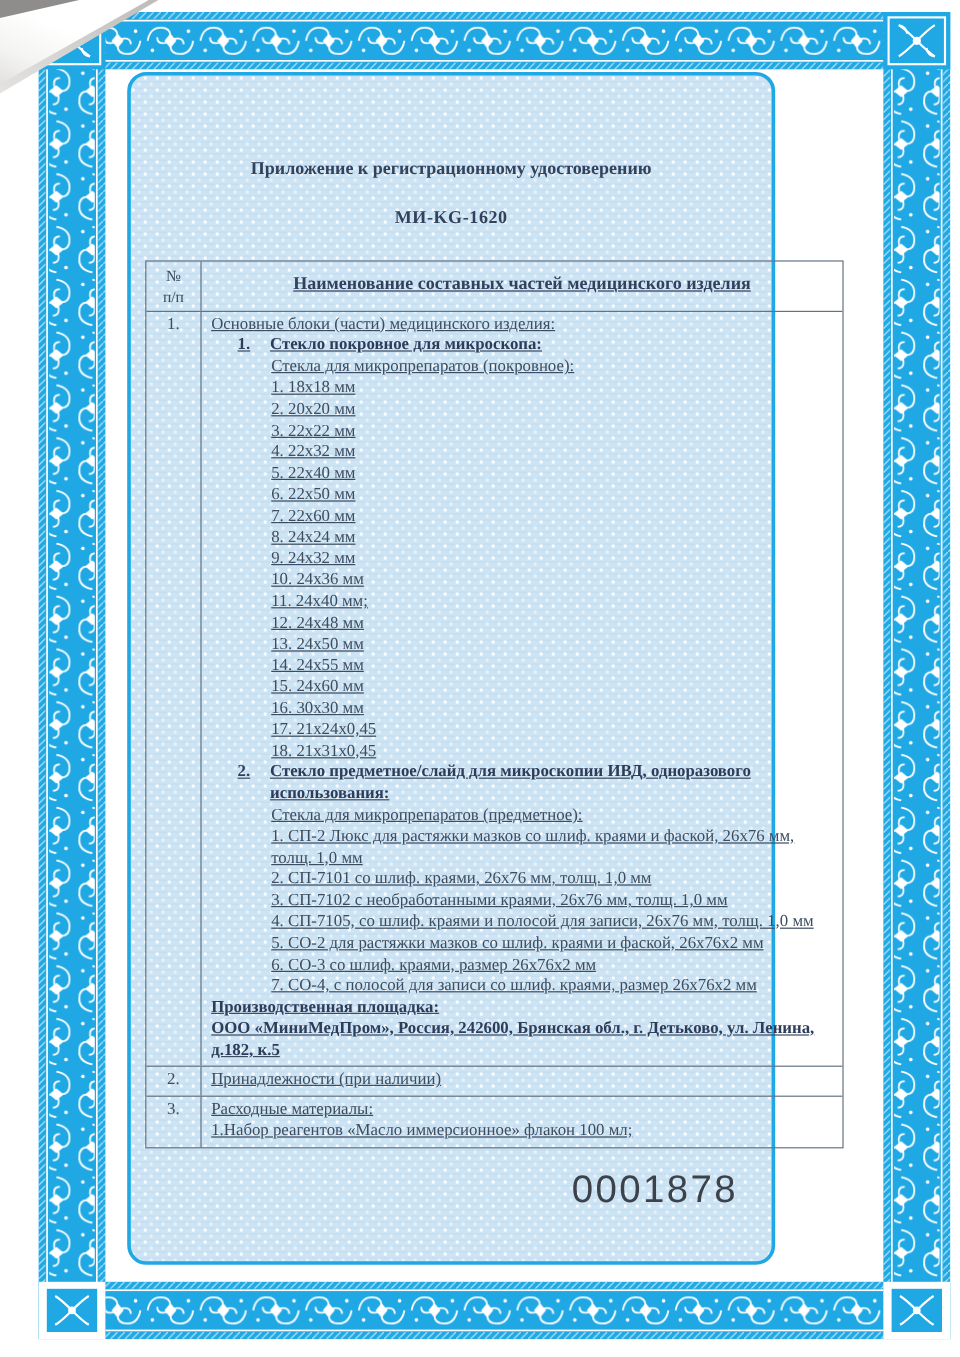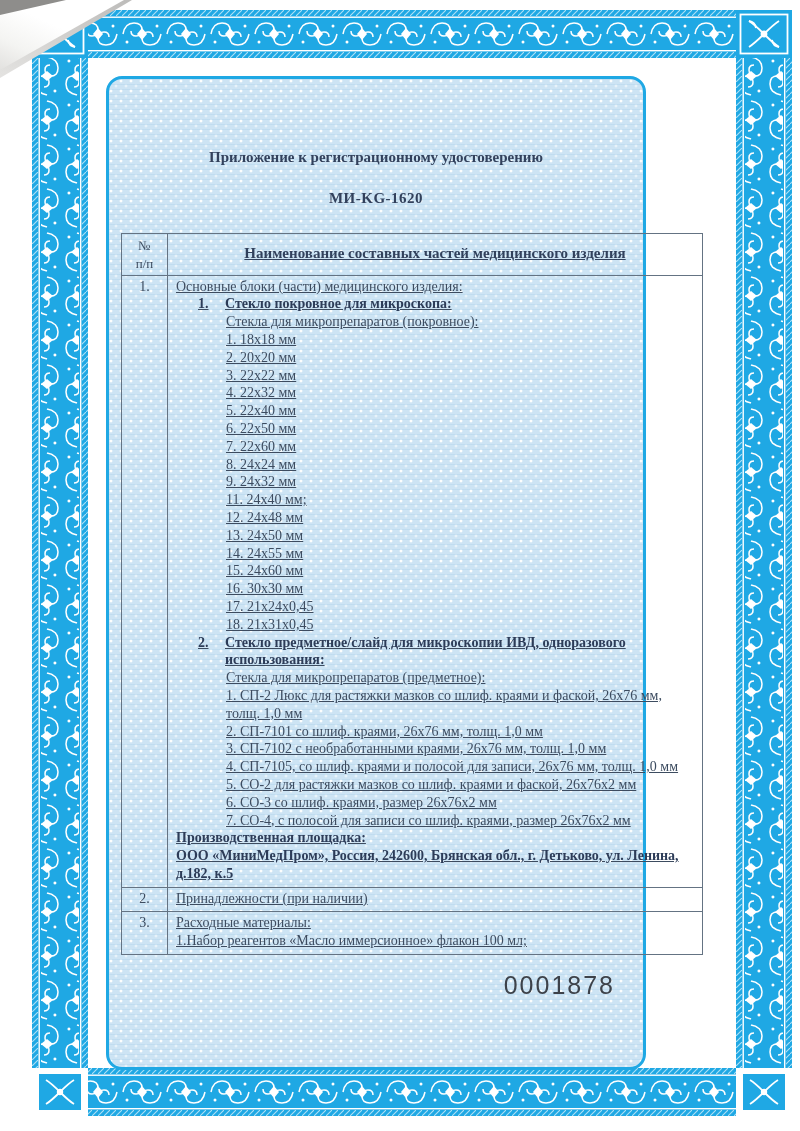--- a/index.html
+++ b/index.html
@@ -14,21 +14,21 @@
   .band-bottom{left:32px;top:1068px;}
   .band-left{left:32px;top:10px;}
   .band-right{left:736px;top:10px;}
   .corner{position:absolute;line-height:0;}
   .corner-tl{left:32px;top:10px;}
   .corner-tr{left:736px;top:10px;}
   .corner-bl{left:32px;top:1068px;}
   .corner-br{left:736px;top:1068px;}
   
   .panel{
-    position:absolute;left:106px;top:76px;width:540px;height:994px;
+    position:absolute;left:106px;top:60px;width:540px;height:994px;
     border:3px solid #1fa8e4;border-radius:16px;box-sizing:border-box;
     background-color:#cde4f4;
     background-image:
       radial-gradient(circle at 2px 2px, rgba(255,255,255,.95) 1px, rgba(255,255,255,0) 1.8px),
       radial-gradient(circle at 2px 2px, rgba(255,255,255,.55) 1px, rgba(255,255,255,0) 1.8px),
       linear-gradient(180deg, rgba(160,200,230,.28) 0 1px, rgba(160,200,230,0) 1px);
     background-size:10px 10px,10px 10px,100% 5px;
     background-position:0 0,5px 5px,0 0;
   }
   .doc-title{
@@ -56,21 +56,21 @@
   .line{color:#3d4c60;}
   .line.bold-num{font-weight:bold;color:#2d3c58;display:flex;padding-left:22px;}
   .line.bold-num .num{flex:none;width:27px;}
   .line.bold-num .txt{flex:1;}
   .line.indent{padding-left:50px;}
   .line.bold{font-weight:bold;color:#2d3c58;}
   
   .serial{
     margin-top:16px;text-align:right;padding-right:28px;
     font-family:"Liberation Sans","DejaVu Sans",sans-serif;
-    font-size:25px;color:#3d424a;letter-spacing:2px;
+    font-size:32px;color:#3d424a;letter-spacing:2px;
   }
   
   .fold-back{
     position:absolute;left:0;top:0;width:132px;height:78px;
     clip-path:polygon(0 0,132px 0,0 78px);
     background:linear-gradient(200deg,#bdbcba 0%,#d6d5d3 60%,#e4e3e1 100%);
   }
   .fold-paper{
     position:absolute;left:0;top:0;width:124px;height:70px;
     clip-path:polygon(0 0,124px 0,0 70px);
@@ -260,20 +260,21 @@
             <div class="line indent">Стекла для микропрепаратов (покровное):</div>
             <div class="line indent">1. 18х18 мм</div>
             <div class="line indent">2. 20х20 мм</div>
             <div class="line indent">3. 22х22 мм</div>
             <div class="line indent">4. 22х32 мм</div>
             <div class="line indent">5. 22х40 мм</div>
             <div class="line indent">6. 22х50 мм</div>
             <div class="line indent">7. 22х60 мм</div>
             <div class="line indent">8. 24х24 мм</div>
             <div class="line indent">9. 24х32 мм</div>
+            <div class="line indent">10. 24х36 мм</div>
             <div class="line indent">11. 24х40 мм;</div>
             <div class="line indent">12. 24х48 мм</div>
             <div class="line indent">13. 24х50 мм</div>
             <div class="line indent">14. 24х55 мм</div>
             <div class="line indent">15. 24х60 мм</div>
             <div class="line indent">16. 30х30 мм</div>
             <div class="line indent">17. 21х24х0,45</div>
             <div class="line indent">18. 21х31х0,45</div>
             <div class="line bold-num">
               <span class="num">2.</span>

